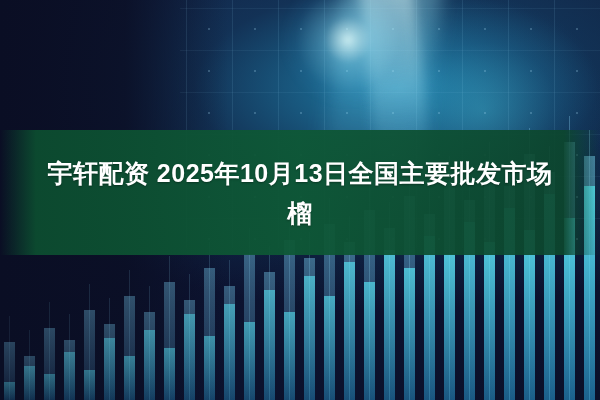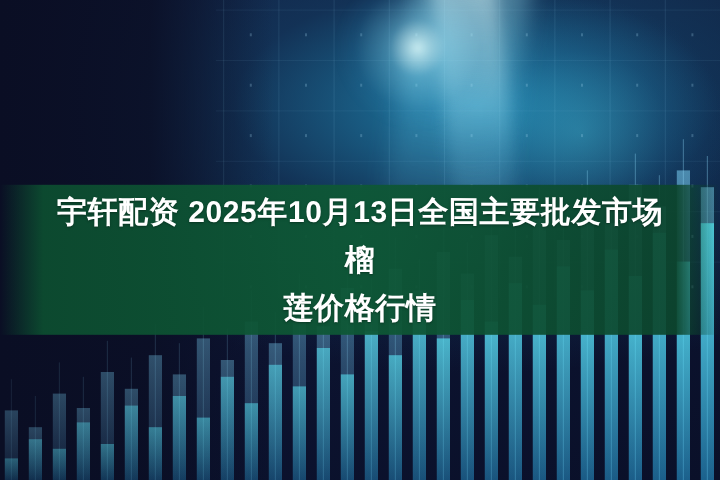--- a/index.html
+++ b/index.html
@@ -110,21 +110,20 @@
   .title-band {
     position: absolute;
     left: 0;
     right: 0;
     top: 130px;
     height: 125px;
     background: linear-gradient(90deg, rgba(11,60,40,0.0) 0%, rgba(12,78,48,0.92) 6%, rgba(14,88,54,0.95) 50%, rgba(12,70,45,0.92) 94%, rgba(11,60,40,0.0) 100%);
     display: flex;
     align-items: center;
     justify-content: center;
-    margin-top: 24px;
   }
   .title-text {
     color: #ffffff;
     font-size: 25px;
     line-height: 40px;
     font-weight: 700;
     text-align: center;
     letter-spacing: 0.5px;
     width: 520px;
     text-shadow: 0 1px 2px rgba(0,0,0,0.35);
@@ -235,17 +234,16 @@
       <div class="bar" style="left: 503.6px; width: 11.6px; height: 192px; background: linear-gradient(rgba(90, 235, 250, 0.76) 0%, rgba(30, 150, 200, 0.42) 100%);"></div>
       <div class="bar" style="left: 523.6px; width: 11.6px; height: 170px; background: linear-gradient(rgba(90, 235, 250, 0.78) 0%, rgba(30, 150, 200, 0.43) 100%);"></div>
       <div class="bar" style="left: 543.6px; width: 11.6px; height: 206px; background: linear-gradient(rgba(90, 235, 250, 0.8) 0%, rgba(30, 150, 200, 0.44) 100%);"></div>
       <div class="bar" style="left: 563.6px; width: 11.6px; height: 182px; background: linear-gradient(rgba(90, 235, 250, 0.81) 0%, rgba(30, 150, 200, 0.45) 100%);"></div>
       <div class="bar" style="left: 583.6px; width: 11.6px; height: 214px; background: linear-gradient(rgba(90, 235, 250, 0.83) 0%, rgba(30, 150, 200, 0.46) 100%);"></div>
     </div>
 
   <div class="title-band">
     <div class="title-text">
       <span>宇轩配资 2025年10月13日全国主要批发市场榴</span><br>
-      <span>莲价格行情</span>
     </div>
   </div>
 
 </div>
 
 </body></html>

